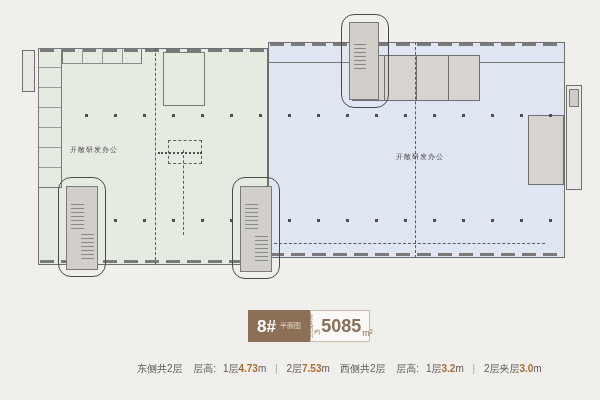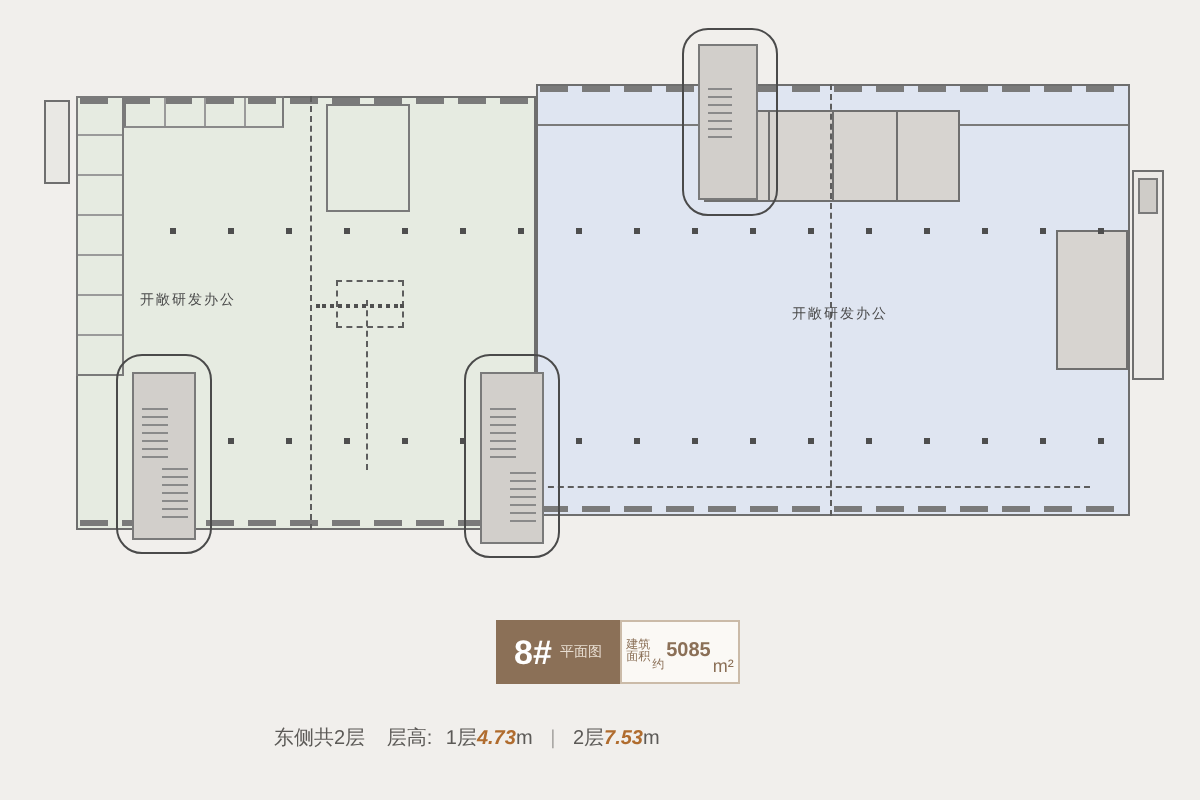--- a/index.html
+++ b/index.html
@@ -47,30 +47,30 @@
   
   .badge-brown { position:absolute; left:248px; top:310px; width:62px; height:32px;
                  background:#8b7057; color:#fff; display:flex; align-items:center; justify-content:center; }
   .badge-num { font-size:17px; font-weight:bold; line-height:1; }
   .badge-type { font-size:7px; margin-left:4px; color:#e8ded2; }
   .badge-info { position:absolute; left:310px; top:310px; width:60px; height:32px;
                 background:#fbf9f5; border:1px solid #cbbba8; box-sizing:border-box;
                 display:flex; align-items:center; justify-content:center; color:#8b7057; }
   .area-prefix { display:flex; flex-direction:column; font-size:6px; line-height:6px; margin-right:1px; text-align:right; }
   .area-approx { font-size:6px; align-self:flex-end; margin:0 1px 4px 0; }
-  .area-value { font-size:10px; font-weight:bold; line-height:1;text-align:center; }
+  .area-value { font-size:18px; font-weight:bold; line-height:1;text-align:center; }
   .area-unit { font-size:9px; margin-left:1px; align-self:flex-end; margin-bottom:3px; }
 
   
   .spec { position:absolute; top:362px; font-size:10px; color:#5c5a57; white-space:nowrap; }
   .spec-east { left:137px; }
   .spec-west { left:340px; }
   .spec .side { margin-right:8px; }
   .spec .hl { margin-right:4px; }
-  .spec .num { color:#b06c2e; font-weight:bold;font-style:italic; }
+  .spec .num { color:#b06c2e; font-weight:bold; }
   .spec .sep { color:#a9a7a4; margin:0 6px; }
 </style>
 </head>
 <body>
 
 <div class="stage">
 
   <div class="sec east-sec"></div>
   <div class="sec west-sec"></div>
 
@@ -131,14 +131,21 @@
     <span class="area-unit">m²</span>
   </div>
 
   <div class="spec spec-east">
     <span class="side">东侧共2层</span>
     <span class="hl">层高:</span>
     <span>1层</span><span class="num">4.73</span><span>m</span>
     <span class="sep">|</span>
     <span>2层</span><span class="num">7.53</span><span>m</span>
   </div>
+  <div class="spec spec-west">
+    <span class="side">西侧共2层</span>
+    <span class="hl">层高:</span>
+    <span>1层</span><span class="num">3.2</span><span>m</span>
+    <span class="sep">|</span>
+    <span>2层夹层</span><span class="num">3.0</span><span>m</span>
+  </div>
 
 </div>
 
 </body></html>

